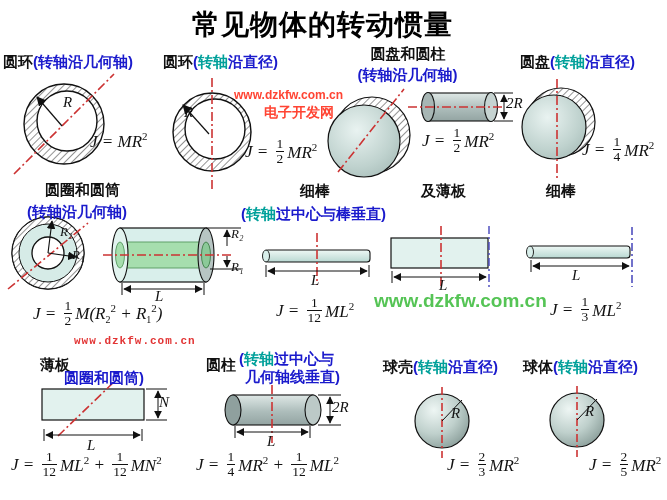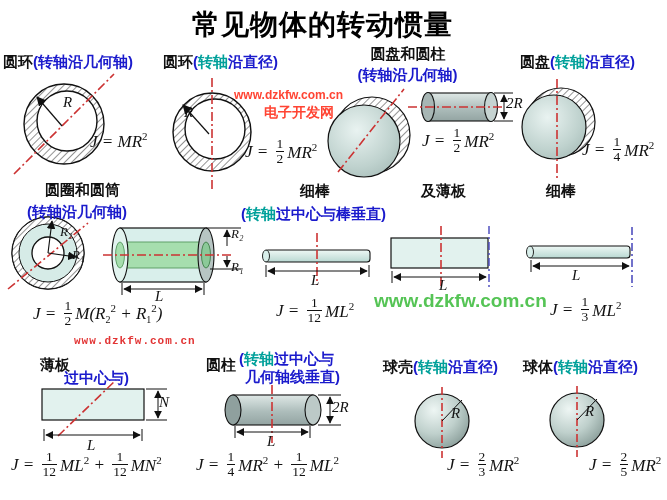--- a/index.html
+++ b/index.html
@@ -193,21 +193,21 @@
 <div class="txt lbl" style="left:520px;top:53px"><span class="nm">圆盘</span><span><span class="run">(</span><span class="hl">转轴</span><span class="run">沿直径)</span></span></div>
 
 <div class="txt lbl" style="left:45px;top:181px"><span class="nm">圆圈和圆筒</span></div>
 <div class="txt lbl" style="left:27px;top:203px"><span><span class="run">(转轴沿几何轴)</span></span></div>
 <div class="txt lbl" style="left:300px;top:182px"><span class="nm">细棒</span></div>
 <div class="txt lbl" style="left:241px;top:205px"><span><span class="run">(</span><span class="hl">转轴</span><span class="run">过中心与棒垂直)</span></span></div>
 <div class="txt lbl" style="left:421px;top:182px"><span class="nm">及薄板</span></div>
 <div class="txt lbl" style="left:546px;top:182px"><span class="nm">细棒</span></div>
 
 <div class="txt lbl" style="left:40px;top:356px"><span class="nm">薄板</span></div>
-<div class="txt lbl" style="left:64px;top:369px"><span><span class="run">过中心与)</span></span></div>
+<div class="txt lbl" style="left:64px;top:369px"><span><span class="run">圆圈和圆筒)</span></span></div>
 <div class="txt lbl" style="left:206px;top:356px"><span class="nm">圆柱</span></div>
 <div class="txt lbl" style="left:239px;top:350px"><span><span class="run">(</span><span class="hl">转轴</span><span class="run">过中心与</span></span></div>
 <div class="txt lbl" style="left:245px;top:368px"><span><span class="run">几何轴线垂直)</span></span></div>
 <div class="txt lbl" style="left:383px;top:358px"><span class="nm">球壳</span><span><span class="run">(</span><span class="hl">转轴</span><span class="run">沿直径)</span></span></div>
 <div class="txt lbl" style="left:523px;top:358px"><span class="nm">球体</span><span><span class="run">(</span><span class="hl">转轴</span><span class="run">沿直径)</span></span></div>
 
 <div class="txt fml" style="left:90px;top:130px">
       <span class="t">J = MR<sup>2</sup></span>
     </div>
 <div class="txt fml" style="left:245px;top:137px">

